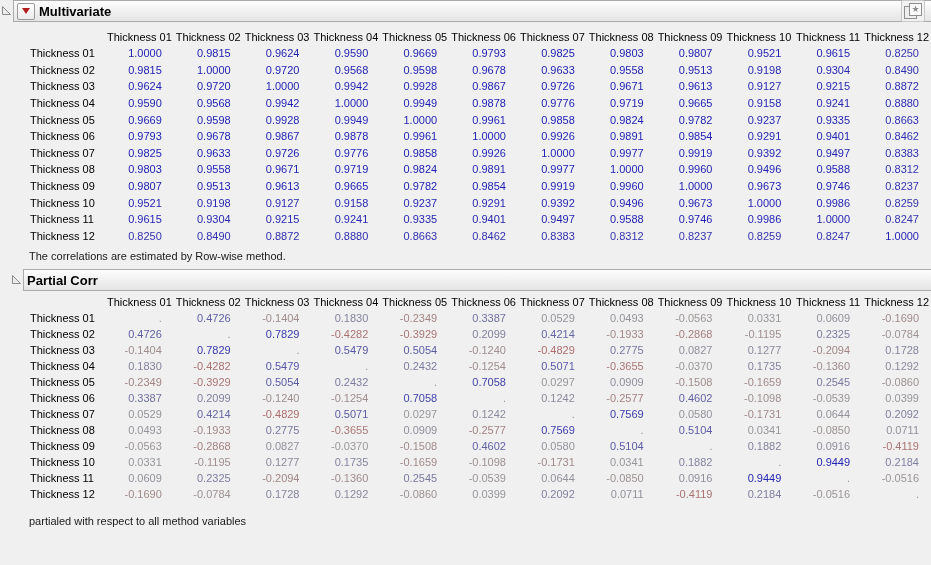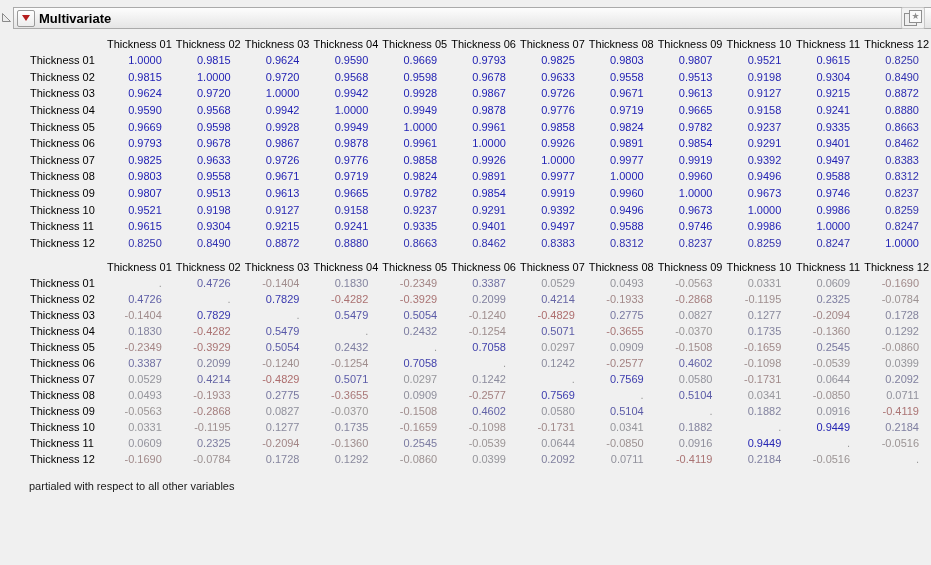--- a/index.html
+++ b/index.html
@@ -1,17 +1,17 @@
 <!DOCTYPE html>
 <html><head>
 <meta charset="utf-8">
 <style>
   html,body{margin:0;padding:0;width:931px;height:565px;overflow:hidden;
     background:#f0f0f0;font-family:"Liberation Sans","DejaVu Sans",sans-serif;}
-  .report{padding-top:7px;}
+  .report{}
   .outline-row{display:flex;align-items:flex-start;}
   .disc{width:13px;flex:0 0 13px;display:flex;justify-content:center;padding-top:5px;cursor:pointer;}
   .hbar{flex:1;height:20px;background:linear-gradient(#fdfdfd,#e5e5e5);
     border:1px solid #aaaaaa;border-right:none;display:flex;align-items:center;gap:4px;padding-left:3px;}
   .hbar .title{font-size:13px;font-weight:bold;color:#000;}
   .rt-btn{width:16px;height:15px;background:linear-gradient(#ffffff,#ececec);
     border:1px solid #999;border-radius:2px;display:flex;align-items:center;justify-content:center;cursor:pointer;}
   .rt-tri{width:0;height:0;border-left:4px solid transparent;border-right:4px solid transparent;border-top:6px solid #b51d1d;}
   .spacer{flex:1;}
   .win-icon{width:22px;height:20px;position:relative;margin-right:6px;border:1px solid #c9c9c9;border-radius:2px;background:#f2f2f2;cursor:pointer;}
@@ -252,24 +252,35 @@
               <td class="val" style="color: rgb(49, 49, 176);">0.8462</td>
               <td class="val" style="color: rgb(50, 50, 176);">0.8383</td>
               <td class="val" style="color: rgb(51, 51, 176);">0.8312</td>
               <td class="val" style="color: rgb(52, 52, 175);">0.8237</td>
               <td class="val" style="color: rgb(52, 52, 175);">0.8259</td>
               <td class="val" style="color: rgb(52, 52, 175);">0.8247</td>
               <td class="val" style="color: rgb(30, 30, 180);">1.0000</td>
             </tr>
           </tbody>
         </table>
+      <div class="footnote">The correlations are estimated by Row-wise method.</div>
     </div>
   </div>
 
   <div class="section pc-gap">
+    <div class="outline-row">
+      <div class="disc">
+        <svg width="11" height="11">
+          <polygon points="1.5,1.5 1.5,9.5 9.5,9.5" fill="#ececec" stroke="#8a8a8a" stroke-width="1"></polygon>
+        </svg>
+      </div>
+      <div class="hbar">
+        <span class="title">Partial Corr</span>
+      </div>
+    </div>
     <div class="section-body">
       <table class="t-part">
           <thead>
             <tr>
               <th class="corner"></th>
               <th>Thickness 01</th>
               <th>Thickness 02</th>
               <th>Thickness 03</th>
               <th>Thickness 04</th>
               <th>Thickness 05</th>
@@ -458,17 +469,17 @@
               <td class="val" style="color: rgb(149, 149, 155);">0.0399</td>
               <td class="val" style="color: rgb(128, 128, 159);">0.2092</td>
               <td class="val" style="color: rgb(145, 145, 156);">0.0711</td>
               <td class="val" style="color: rgb(170, 115, 115);">-0.4119</td>
               <td class="val" style="color: rgb(127, 127, 160);">0.2184</td>
               <td class="val" style="color: rgb(156, 149, 149);">-0.0516</td>
               <td class="val" style="color: rgb(154, 154, 154);">.</td>
             </tr>
           </tbody>
         </table>
-      <div class="footnote last">partialed with respect to all other variables</div>
+      <div class="footnote last">partialed with respect to all method variables</div>
     </div>
   </div>
 
 </div>
 
 </body></html>

